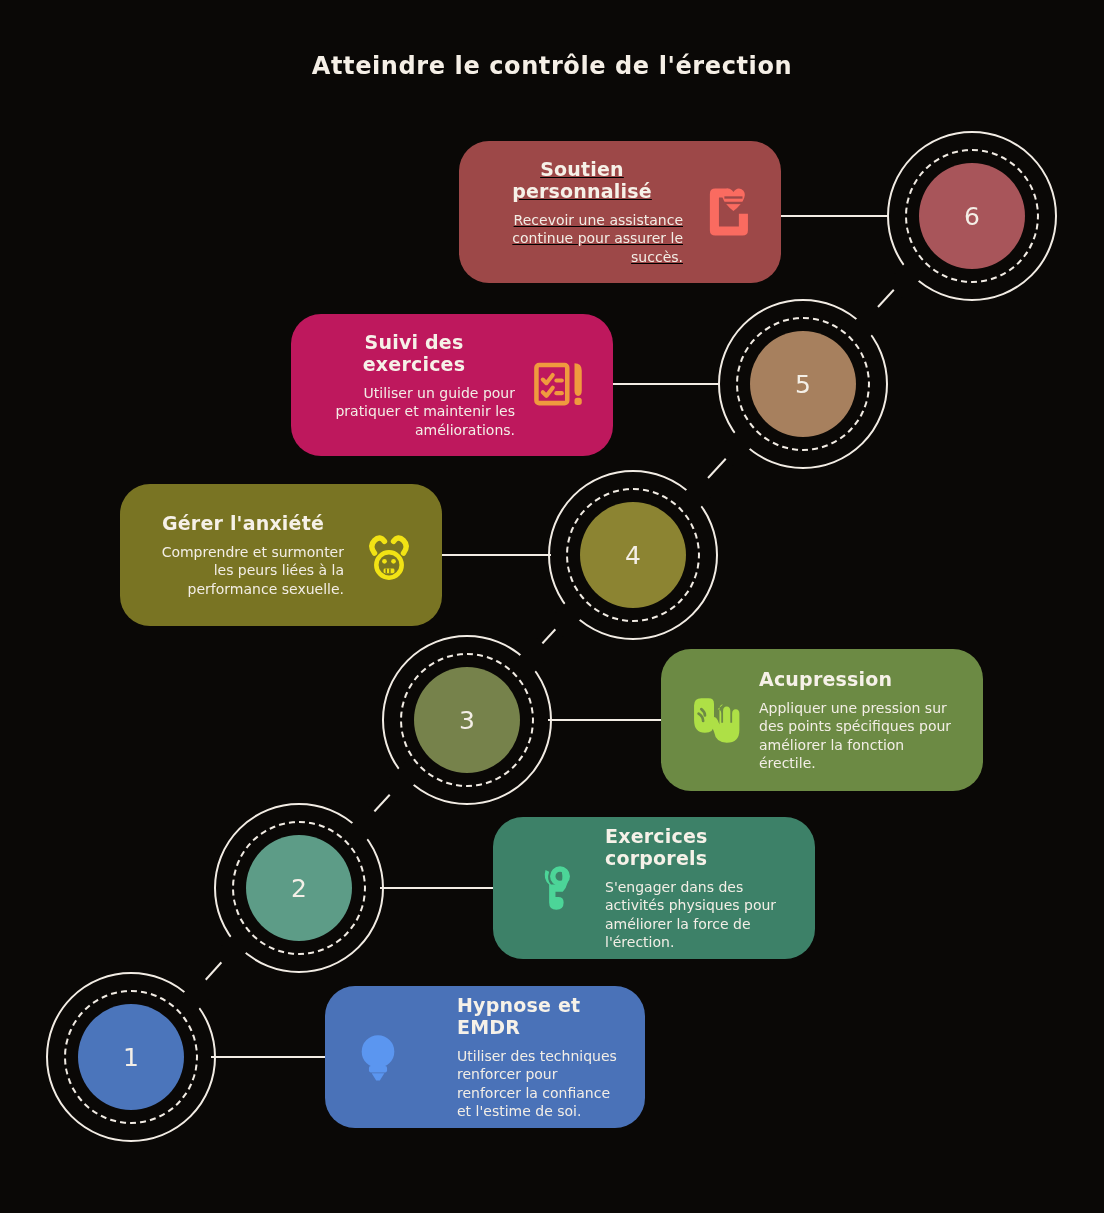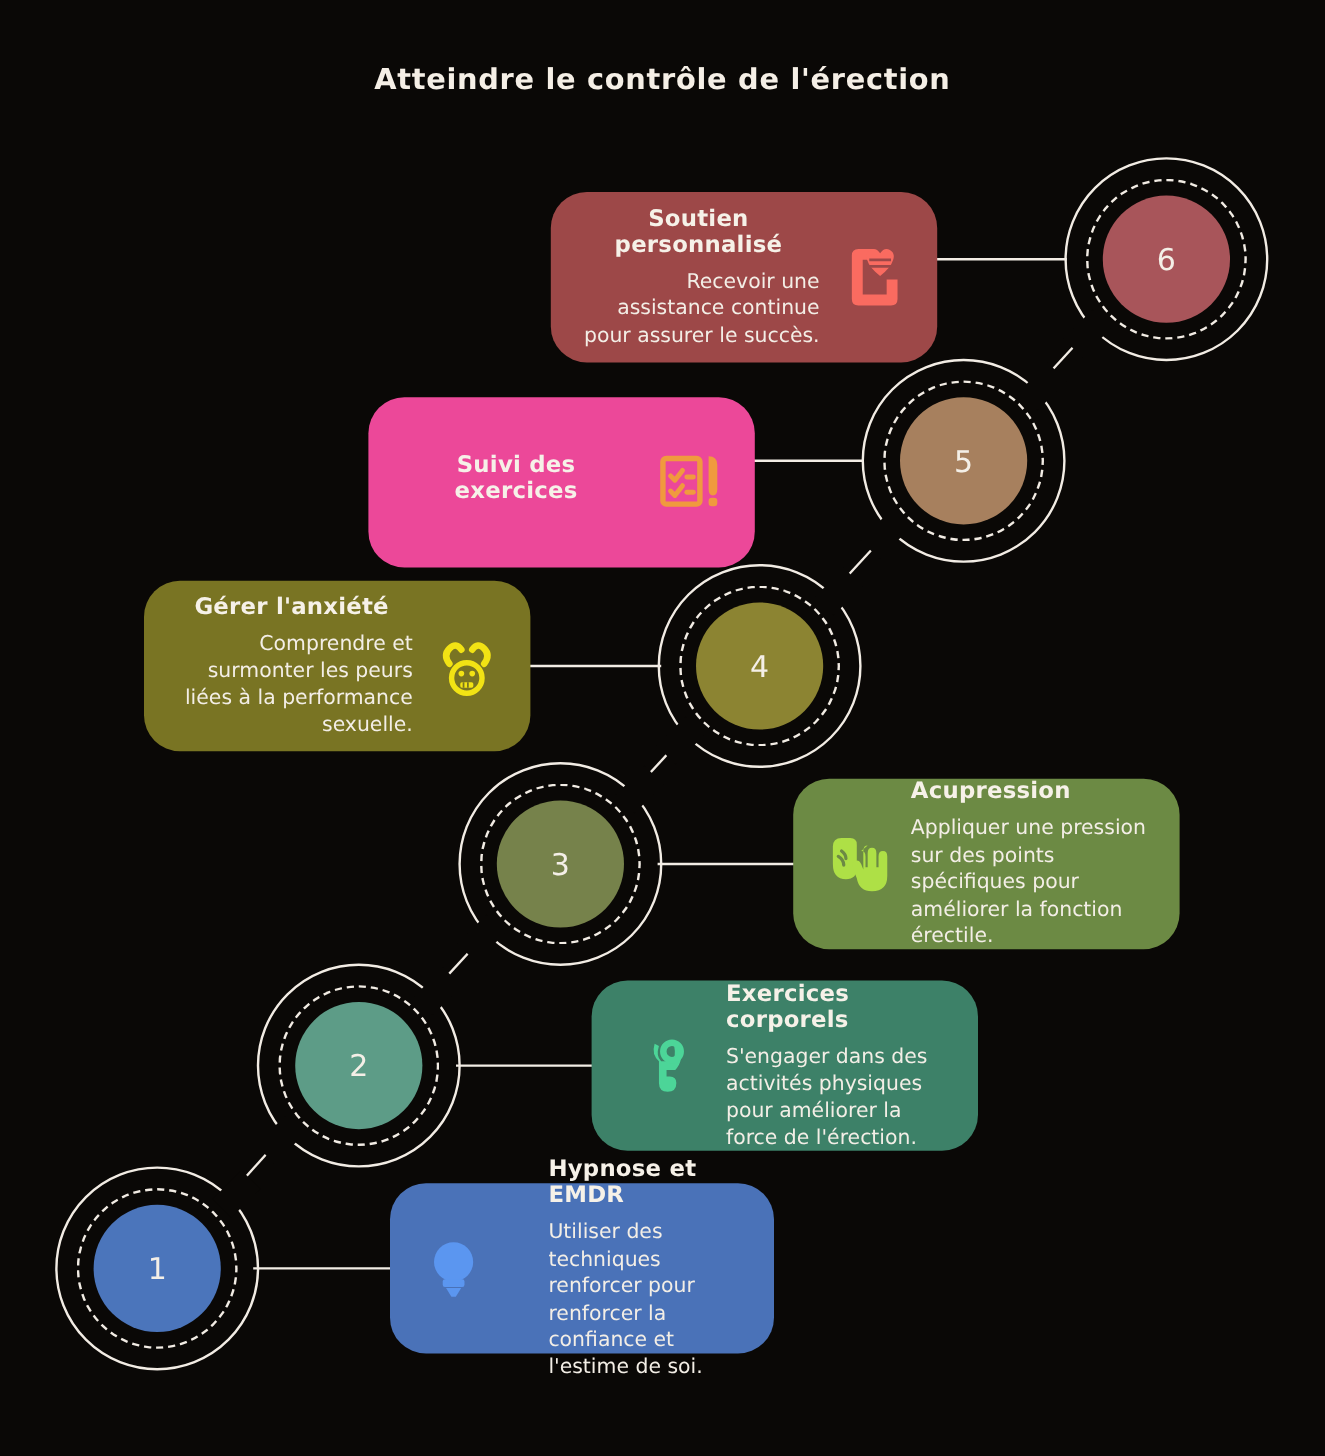--- a/index.html
+++ b/index.html
@@ -73,21 +73,21 @@
   .card .txt { flex: 1; min-width: 0; }
   .card .card-title {
     color: #f6f1e8;
     font-size: 19px;
     font-weight: bold;
     margin-bottom: 9px;
     letter-spacing: .2px;
   }
   .card .card-desc {
     color: #f3eee6;
-    font-size: 17px;
+    font-size: 14px;
     line-height: 1.32;
   }
   .card.icon-right { flex-direction: row; }
   .card.icon-right .txt { text-align: right; }
   .card.icon-right .card-title { text-align: center; }
   .card.icon-left .txt { text-align: left; }
   .card.icon-left .card-title { }
 
   .icon-box {
     width: 62px; height: 62px;
@@ -235,23 +235,24 @@
   </div>
 
   <div class="node" style="left:718px; top:299px;">
     <div class="ring-outer"></div>
     <div class="notch tr"></div>
     <div class="notch bl"></div>
     <div class="ring-dashed"></div>
     <div class="disc" style="background:#a7805e;">5</div>
   </div>
 
-  <div class="card icon-right" style="left:291px; top:331px; width:322px; height:142px; background:#ec4899;margin-left:16px;">
+  <div class="card icon-right" style="left:291px; top:314px; width:322px; height:142px; background:#be185d;">
     <div class="txt">
       <div class="card-title">Suivi des exercices</div>
+      <div class="card-desc">Utiliser un guide pour pratiquer et maintenir les améliorations.</div>
     </div>
     <div class="icon-box">
       <svg viewBox="0 0 64 64">
         <rect x="6" y="10" width="34" height="42" rx="3" fill="none" stroke="#f09a3e" stroke-width="5"></rect>
         <g fill="none" stroke="#f09a3e" stroke-width="4.5" stroke-linecap="round" stroke-linejoin="round">
           <polyline points="13,26 17,30 24,21"></polyline>
           <polyline points="13,40 17,44 24,35"></polyline>
           <line x1="28" y1="27" x2="34" y2="27"></line>
           <line x1="28" y1="41" x2="34" y2="41"></line>
         </g>
@@ -263,21 +264,21 @@
     </div>
   </div>
 
   <div class="node" style="left:887px; top:131px;">
     <div class="ring-outer"></div>
     <div class="notch bl"></div>
     <div class="ring-dashed"></div>
     <div class="disc" style="background:#a8555a;">6</div>
   </div>
 
-  <div class="card icon-right" style="left:459px; top:160px; width:322px; height:142px; background:#9d4848;">
+  <div class="card icon-right" style="left:459px; top:141px; width:322px; height:142px; background:#9d4848;text-decoration:underline;">
     <div class="txt">
       <div class="card-title">Soutien personnalisé</div>
       <div class="card-desc">Recevoir une assistance continue pour assurer le succès.</div>
     </div>
     <div class="icon-box">
       <svg viewBox="0 0 64 64">
           <g fill="#fa6b60">
         <path d="M12 12 q0-6 6-6 h14 v10 h-10 v32 h22 v-14 h10 v18 q0 6-6 6 h-30 q-6 0-6-6 z"></path>
         <path d="M38 10 q4-6 9-3 q5 3 3 9 q-2 7-12 15 q-10-8-12-15 q-2-6 3-9 q5-3 9 3 z"></path>
         <g stroke="#9d4848" stroke-width="2.6">

